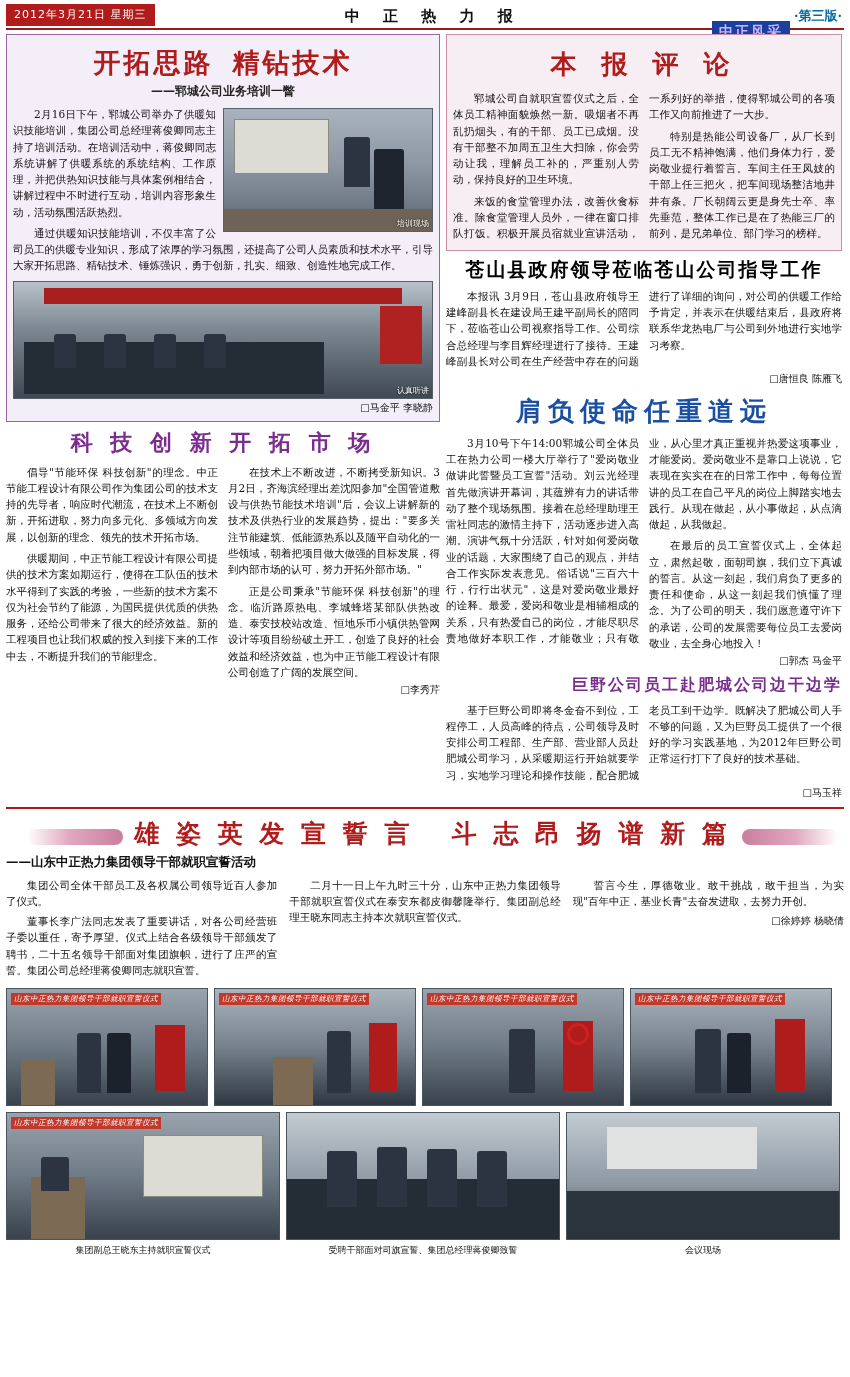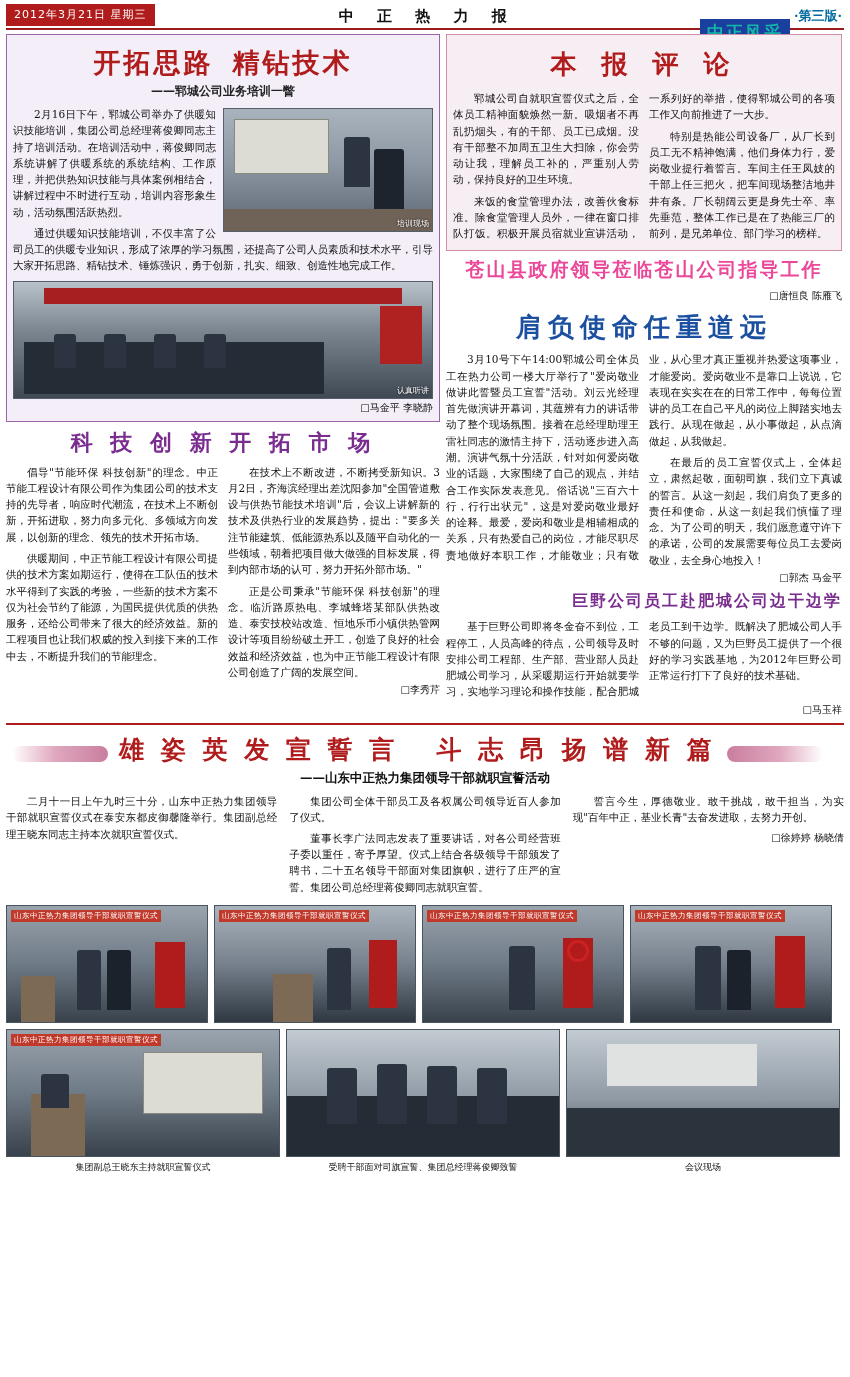--- a/index.html
+++ b/index.html
@@ -42,22 +42,22 @@
     font-weight: bold;
     font-size: 15px;
     letter-spacing: 9px;
     color: #111;
     line-height: 24px;
   }
   .masthead-right {
     display: flex; align-items: center; gap: 4px;
   }
   .brand-box {
-    background: #1a3f9e; color: #14b8a6;
-    font-size: 17px; font-weight: bold;
+    background: #1a3f9e; color: #c4b5fd;
+    font-size: 14px; font-weight: bold;
     padding: 2px 7px;
     letter-spacing: 2px;
     font-family: "DejaVu Serif", "Liberation Serif", serif;
     margin-top: 32px;
   }
   .page-no {
     font-size: 13px; font-weight: bold;
     color: #0369a1;
     font-family: "DejaVu Serif", "Liberation Serif", serif;
     padding-right: 2px;
@@ -132,21 +132,21 @@
     column-count: 2;
     column-gap: 10px;
     column-rule: 0;
   }
 
   .hl-blue {
     text-align: center;
     font-family: "DejaVu Serif", "Liberation Serif", serif;
     font-weight: bold;
     font-size: 19px;
-    color: #ec4899;
+    color: #000000;
     letter-spacing: 2px;
     margin: 6px 0 5px;
   }
   .hl-blue-big {
     text-align: center;
     font-family: "DejaVu Serif", "Liberation Serif", serif;
     font-weight: bold;
     font-size: 26px;
     color: #1b4fa0;
     letter-spacing: 6px;
@@ -183,59 +183,59 @@
   .sec2 { margin-top: 6px; }
 
   
   .feature {
     border-top: 2px solid #b01b1b;
     margin-top: 6px;
     padding-top: 4px;
   }
   .feature-banner {
     position: relative;
-    text-align: left;
+    text-align: right;
     padding: 4px 0 2px;
   }
   .feature-title {
     font-family: "DejaVu Serif", "Liberation Serif", serif;
     font-weight: bold;
     font-size: 25px;
     color: #b01b1b;
     letter-spacing: 4px;
     display: inline-block;
   }
   .deco {
     display: inline-block;
     width: 96px; height: 16px;
     background: linear-gradient(90deg, rgba(214,150,175,0) 0%, #e0a7be 45%, #c97e9e 100%);
     border-radius: 8px;
     vertical-align: middle;
     margin: 0 6px;
   }
   .deco.right { background: linear-gradient(270deg, rgba(214,150,175,0) 0%, #e0a7be 45%, #c97e9e 100%); }
   .feature-sub {
-    text-align: center;
+    text-align: left;
     font-size: 12.5px;
     font-weight: bold;
     margin: 2px 0 6px;
     font-family: "DejaVu Serif", "Liberation Serif", serif;
   }
   .feature-cols {
     display: flex; gap: 12px;
     font-size: 10.5px;
     line-height: 1.55;
     text-align: justify;
     font-family: "DejaVu Serif", "Liberation Serif", serif;
   }
   .feature-cols > div { flex: 1; }
   .feature-cols p { margin: 0 0 4px; text-indent: 2em; }
 
   
-  .photo-row { display: flex; gap: 6px; margin-top: 6px; }
+  .photo-row { display: flex; gap: 6px; margin-top: 6px; font-style: italic; }
   .pbox { position: relative; background:#5d6873; border:1px solid #4a545e; overflow:hidden; }
   .pbox .redtag {
     position: absolute; top: 4px; left: 4px;
     background: #c0392b; color: #fff;
     font-size: 7.5px; padding: 1px 3px;
     white-space: nowrap;
     letter-spacing: .5px;
   }
   .cap-center {
     text-align: center;
@@ -328,20 +328,23 @@
         <div class="hl-red-eval">本 报 评 论</div>
         <div class="two-col body-text">
           <p>郓城公司自就职宣誓仪式之后，全体员工精神面貌焕然一新。吸烟者不再乱扔烟头，有的干部、员工已成烟。没有干部整不加周五卫生大扫除，你会劳动让我，理解员工补的，严重别人劳动，保持良好的卫生环境。</p>
           <p>来饭的食堂管理办法，改善伙食标准。除食堂管理人员外，一律在窗口排队打饭。积极开展员宿就业宣讲活动，一系列好的举措，使得郓城公司的各项工作又向前推进了一大步。</p>
           <p>特别是热能公司设备厂，从厂长到员工无不精神饱满，他们身体力行，爱岗敬业提行着誓言。车间主任王凤妓的干部上任三把火，把车间现场整洁地井井有条。厂长朝阔云更是身先士卒、率先垂范，整体工作已是在了热能三厂的前列，是兄弟单位、部门学习的榜样。</p>
         </div>
       </div>
 
       <div class="sec2">
         <div class="hl-blue">苍山县政府领导莅临苍山公司指导工作</div>
+        <div class="two-col body-text">
+          <p>本报讯 3月9日，苍山县政府领导王建峰副县长在建设局王建平副局长的陪同下，莅临苍山公司视察指导工作。公司综合总经理与李目辉经理进行了接待。王建峰副县长对公司在生产经营中存在的问题进行了详细的询问，对公司的供暖工作给予肯定，并表示在供暖结束后，县政府将联系华龙热电厂与公司到外地进行实地学习考察。</p>
+        </div>
         <div class="byline body-text">□唐恒良  陈雁飞</div>
       </div>
 
       <div class="sec2">
         <div class="hl-blue-big">肩负使命任重道远</div>
         <div class="two-col body-text">
           <p>3月10号下午14:00郓城公司全体员工在热力公司一楼大厅举行了"爱岗敬业做讲此誓暨员工宣誓"活动。刘云光经理首先做演讲开幕词，其蕴辨有力的讲话带动了整个现场氛围。接着在总经理助理王雷社同志的激情主持下，活动逐步进入高潮。演讲气氛十分活跃，针对如何爱岗敬业的话题，大家围绕了自己的观点，并结合工作实际发表意见。俗话说"三百六十行，行行出状元"，这是对爱岗敬业最好的诠释。最爱，爱岗和敬业是相辅相成的关系，只有热爱自己的岗位，才能尽职尽责地做好本职工作，才能敬业；只有敬业，从心里才真正重视并热爱这项事业，才能爱岗。爱岗敬业不是靠口上说说，它表现在实实在在的日常工作中，每每位置讲的员工在自己平凡的岗位上脚踏实地去践行。从现在做起，从小事做起，从点滴做起，从我做起。</p>
           <p>在最后的员工宣誓仪式上，全体起立，肃然起敬，面朝司旗，我们立下真诚的誓言。从这一刻起，我们肩负了更多的责任和使命，从这一刻起我们慎懂了理念。为了公司的明天，我们愿意遵守许下的承诺，公司的发展需要每位员工去爱岗敬业，去全身心地投入！</p>
         </div>
         <div class="byline body-text">□郭杰  马金平</div>
@@ -363,25 +366,25 @@
       <span class="deco"></span>
       <span class="feature-title">雄 姿 英 发 宣 誓 言</span>
       <span style="display:inline-block;width:28px"></span>
       <span class="feature-title">斗 志 昂 扬 谱 新 篇</span>
       <span class="deco right"></span>
     </div>
     <div class="feature-sub">——山东中正热力集团领导干部就职宣誓活动</div>
 
     <div class="feature-cols">
       <div>
-        <p>二月十一日上午九时三十分，山东中正热力集团领导干部就职宣誓仪式在泰安东都皮御馨隆举行。集团副总经理王晓东同志主持本次就职宣誓仪式。</p>
-      </div>
-      <div>
         <p>集团公司全体干部员工及各权属公司领导近百人参加了仪式。</p>
         <p>董事长李广法同志发表了重要讲话，对各公司经营班子委以重任，寄予厚望。仪式上结合各级领导干部颁发了聘书，二十五名领导干部面对集团旗帜，进行了庄严的宣誓。集团公司总经理蒋俊卿同志就职宣誓。</p>
+      </div>
+      <div>
+        <p>二月十一日上午九时三十分，山东中正热力集团领导干部就职宣誓仪式在泰安东都皮御馨隆举行。集团副总经理王晓东同志主持本次就职宣誓仪式。</p>
       </div>
       <div>
         <p>誓言今生，厚德敬业。敢干挑战，敢干担当，为实现"百年中正，基业长青"去奋发进取，去努力开创。</p>
         <div class="byline">□徐婷婷  杨晓倩</div>
       </div>
     </div>
 
     <div class="photo-row">
       <div class="pbox stage" style="width:202px;height:118px;">
         <div class="redtag">山东中正热力集团领导干部就职宣誓仪式</div>

